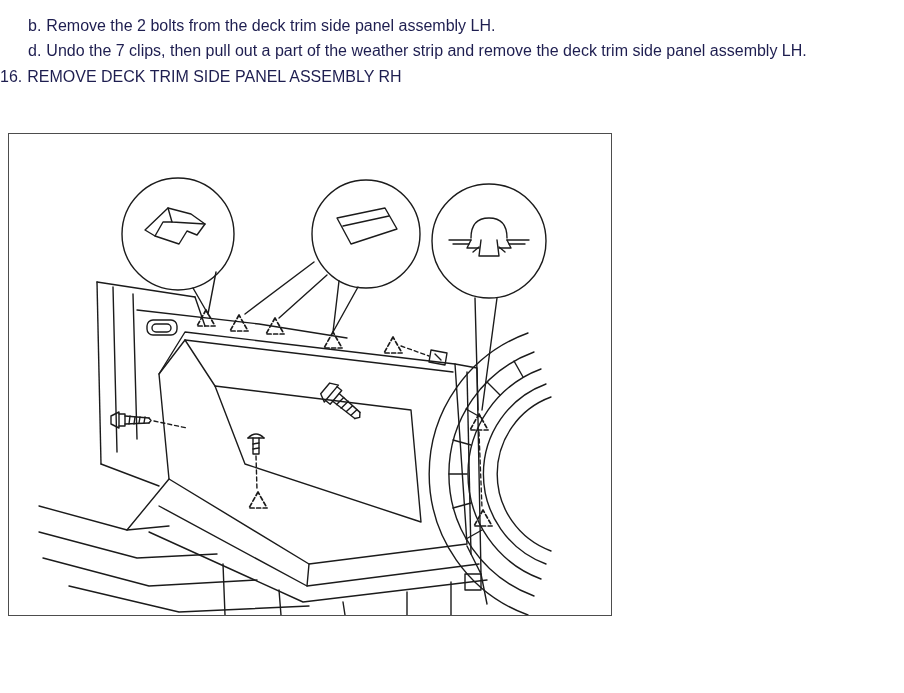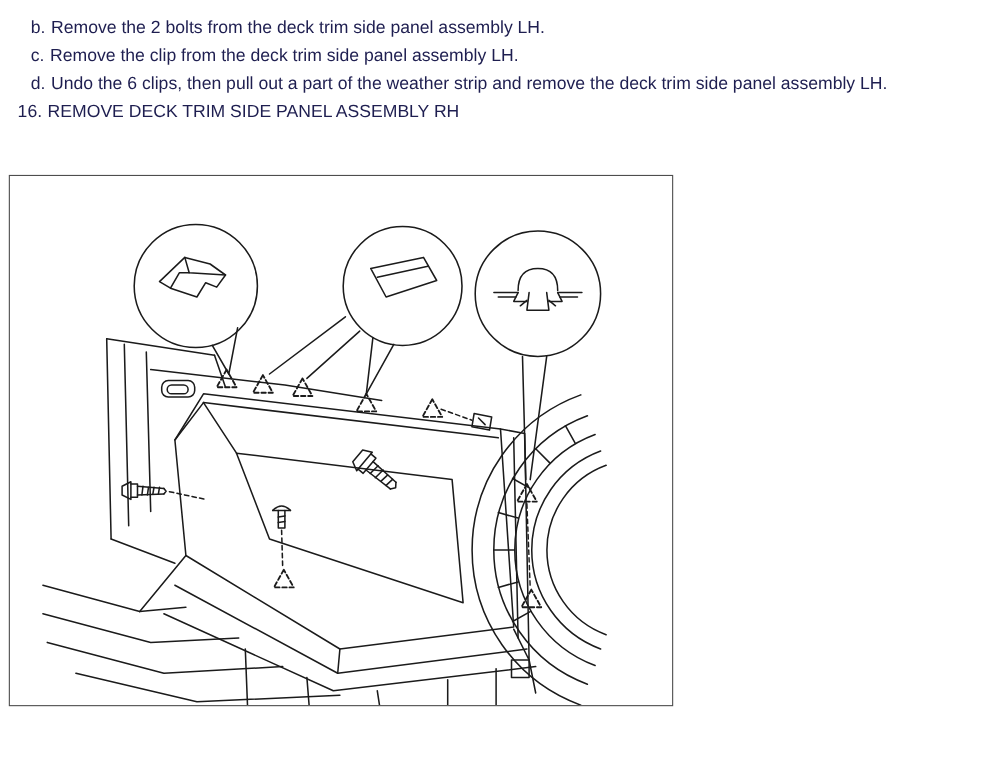--- a/index.html
+++ b/index.html
@@ -5,42 +5,39 @@
   *{margin:0;padding:0;box-sizing:border-box}
   html,body{width:904px;height:693px;background:#ffffff;overflow:hidden}
   body{
     font-family:"Liberation Sans","DejaVu Sans",sans-serif;
     color:var(--ink,#1e1e50);
     padding-top:13px;
   }
   .doc-text{width:732px}
   .line{font-size:16px;line-height:25.4px;white-space:nowrap}
   .line.sub{padding-left:28px}
-  .line.main{padding-left:16px}
+  .line.main{padding-left:0}
   .lbl{margin-right:5px}
   .figure{
     margin:44px 0 0 8px;
     width:604px;height:483px;
     border:1px solid var(--border,#4d4d4d);
     background:#fff;overflow:hidden;
   }
   .figure svg{display:block;color:var(--line,#1b1b1b)}
 </style>
 </head>
 <body>
 
 <div class="doc-text">
   <div class="line sub">
     <span class="lbl">b.</span><span class="txt">Remove the 2 bolts from the deck trim side panel assembly LH.</span>
   </div>
   <div class="line sub">
-    <span class="lbl">c.</span><span class="txt">Remove the clip from the deck trim side panel assembly LH.</span>
-  </div>
-  <div class="line sub">
-    <span class="lbl">d.</span><span class="txt">Undo the 6 clips, then pull out a part of the weather strip and remove the deck trim side panel assembly LH.</span>
+    <span class="lbl">d.</span><span class="txt">Undo the 7 clips, then pull out a part of the weather strip and remove the deck trim side panel assembly LH.</span>
   </div>
   <div class="line main">
     <span class="lbl">16.</span><span class="txt">REMOVE DECK TRIM SIDE PANEL ASSEMBLY RH</span>
   </div>
 </div>
 
 <div class="figure">
   <svg width="604" height="483" viewBox="0 0 604 483" xmlns="http://www.w3.org/2000/svg">
     <g fill="none" stroke="currentColor" stroke-width="1.4" stroke-linecap="round" stroke-linejoin="round">
 

